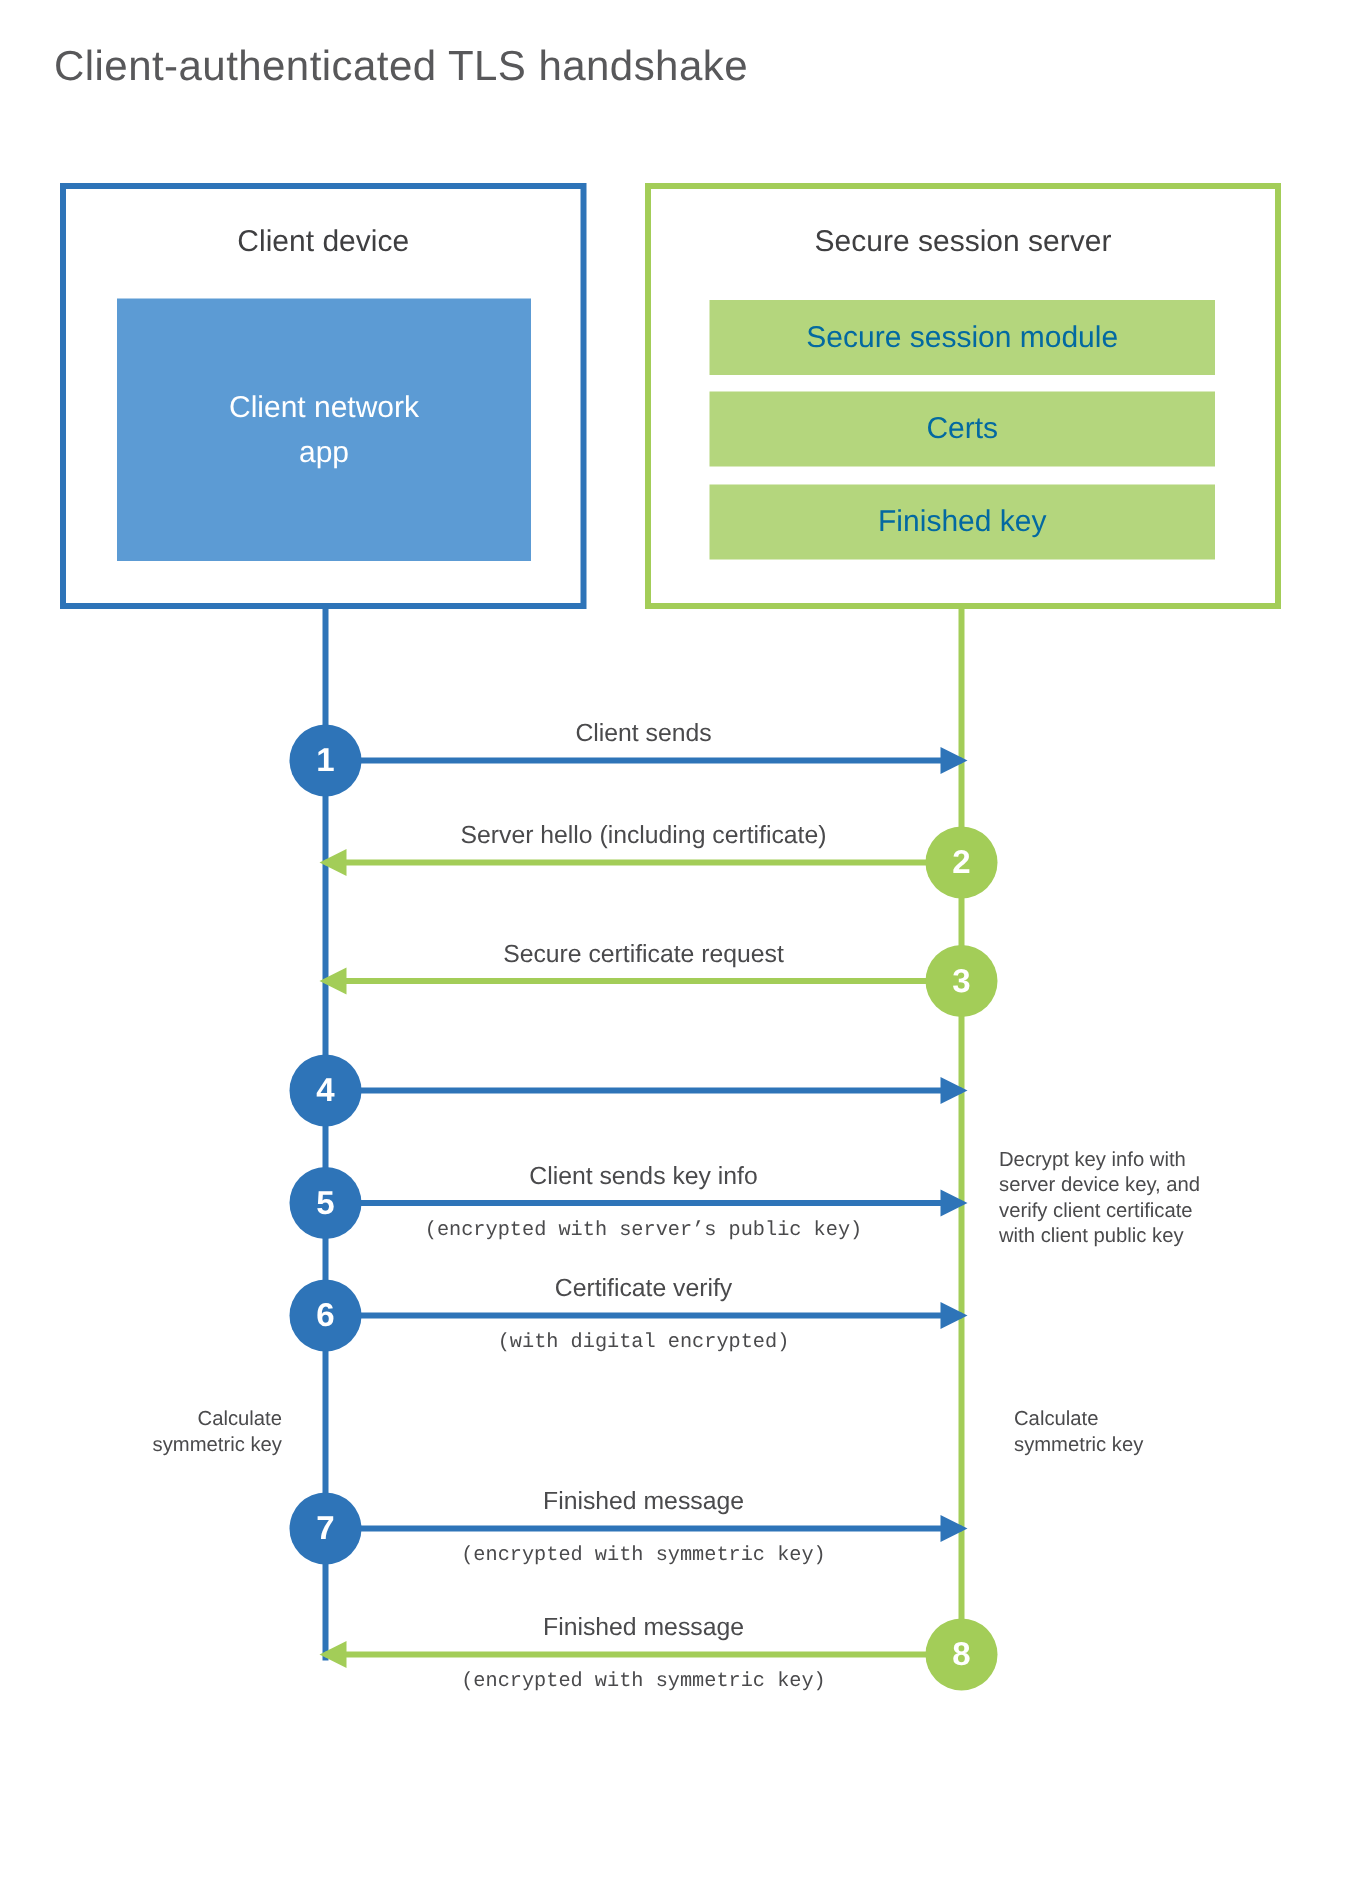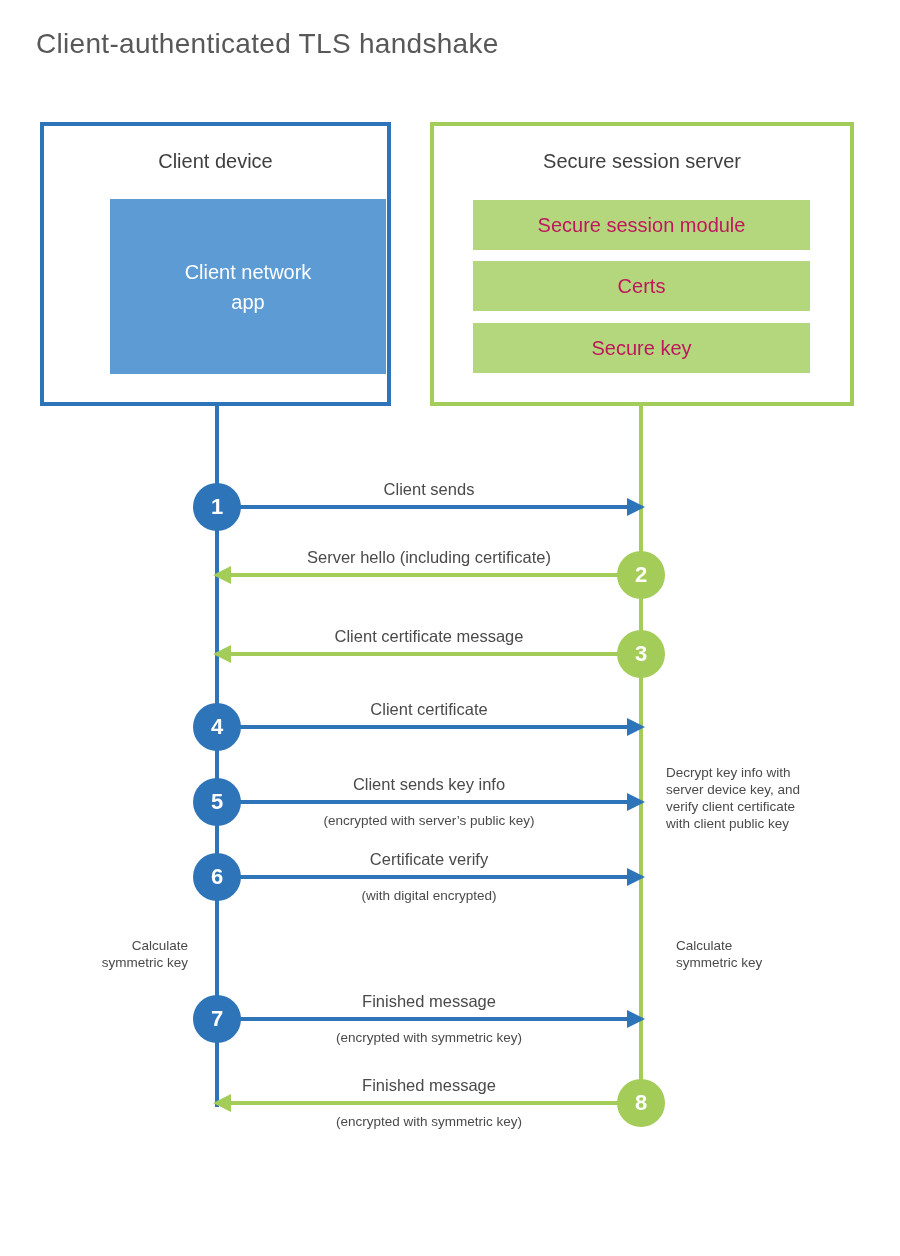--- a/index.html
+++ b/index.html
@@ -22,25 +22,24 @@
   .server-box{left:430px; width:424px; border:4px solid var(--green);}
   .actor-title{
     position:absolute; top:24px; left:0; width:100%;
     text-align:center; font-size:20px; font-weight:normal; color:var(--heading);
   }
   .app-box{
     position:absolute; left:78px; top:199px; width:276px; height:175px;
     background:var(--blue-light); color:#fff; font-size:20px; line-height:30px;
     display:flex; align-items:center; justify-content:center; text-align:center;
     white-space:pre-line;
-    margin-left:32px;
   }
   .bar{
     position:absolute; left:473px; width:337px; height:50px;
-    background:var(--green-light); color:#be185d; font-size:20px;
+    background:var(--green-light); color:#0369a1; font-size:20px;
     text-align:center; line-height:50px;
   }
   .bar1{top:200px}.bar2{top:261px}.bar3{top:323px}
   
   .lifeline{position:absolute; top:405px; width:4px;}
   .lifeline.client{left:215px; height:702px; background:var(--blue);}
   .lifeline.server{left:639px; height:700px; background:var(--green);}
   
   .msg{position:absolute; left:0; width:900px; height:96px;}
   .msg .line{position:absolute; left:217px; top:46px; width:424px; height:4px;}
@@ -56,21 +55,21 @@
     display:flex; align-items:center; justify-content:center;
   }
   .msg.blue .circle{left:193px; background:var(--blue);}
   .msg.green .circle{left:617px; background:var(--green);}
   .msg .label{
     position:absolute; left:217px; top:18px; width:424px; height:24px; line-height:24px;
     text-align:center; font-size:16.5px; color:var(--text);
   }
   .msg .sub{
     position:absolute; left:217px; top:58px; width:424px; line-height:18px;
-    text-align:center; font-size:13.5px; color:var(--text);
+    text-align:center; font-size:13.5px; color:var(--text);font-family:Liberation Mono, monospace;
   }
   
   .note{
     position:absolute; font-size:13.5px; color:var(--text);
     line-height:17px; white-space:pre-line;
   }
   .note.decrypt{left:666px; top:764px; width:175px; text-align:left;}
   .note.calc-left{left:38px; top:937px; width:150px; text-align:right;}
   .note.calc-right{left:676px; top:937px; width:150px; text-align:left;}
 </style>
@@ -85,21 +84,21 @@
     <div class="actor-title">Client device</div>
   </div>
   <div class="app-box">Client network
 app</div>
 
   <div class="actor-box server-box">
     <div class="actor-title">Secure session server</div>
   </div>
   <div class="bar bar1">Secure session module</div>
   <div class="bar bar2">Certs</div>
-  <div class="bar bar3">Secure key</div>
+  <div class="bar bar3">Finished key</div>
 
   <div class="lifeline client"></div>
   <div class="lifeline server"></div>
 
   <div class="msg blue" style="top:459px">
     <div class="line"></div>
     <div class="head"></div>
     <div class="circle">1</div>
     <div class="label">Client sends</div>
   </div>
@@ -108,28 +107,27 @@
     <div class="line"></div>
     <div class="head"></div>
     <div class="circle">2</div>
     <div class="label">Server hello (including certificate)</div>
   </div>
 
   <div class="msg green" style="top:606px">
     <div class="line"></div>
     <div class="head"></div>
     <div class="circle">3</div>
-    <div class="label">Client certificate message</div>
+    <div class="label">Secure certificate request</div>
   </div>
 
   <div class="msg blue" style="top:679px">
     <div class="line"></div>
     <div class="head"></div>
     <div class="circle">4</div>
-    <div class="label">Client certificate</div>
   </div>
 
   <div class="msg blue" style="top:754px">
     <div class="line"></div>
     <div class="head"></div>
     <div class="circle">5</div>
     <div class="label">Client sends key info</div>
     <div class="sub">(encrypted with server’s public key)</div>
   </div>
 

